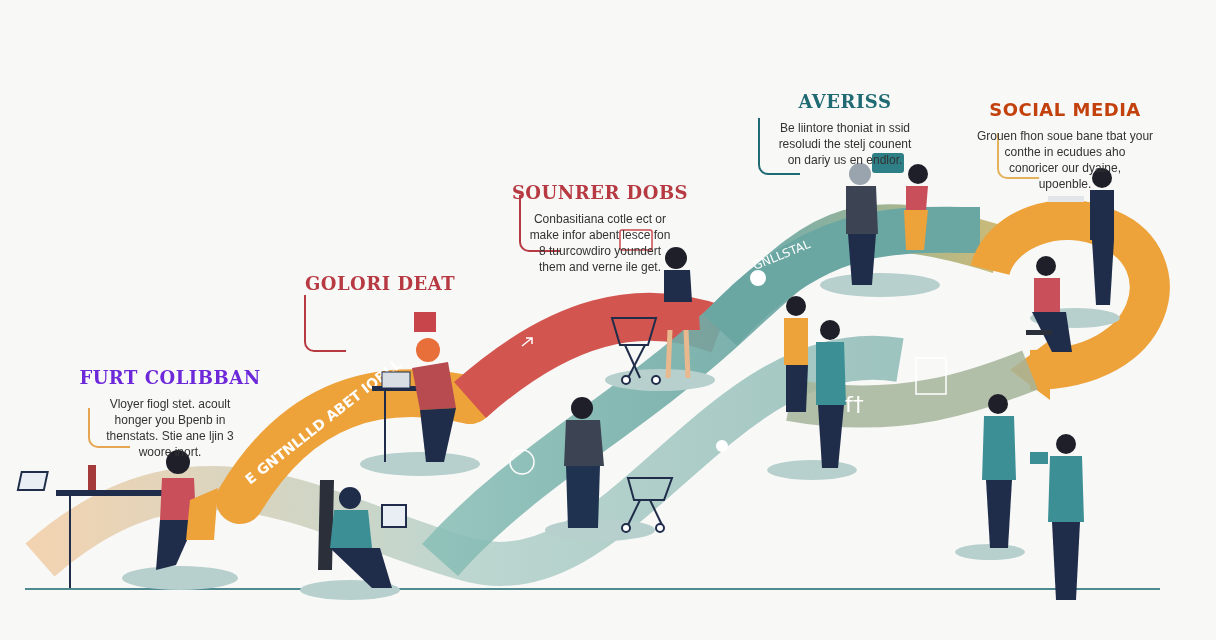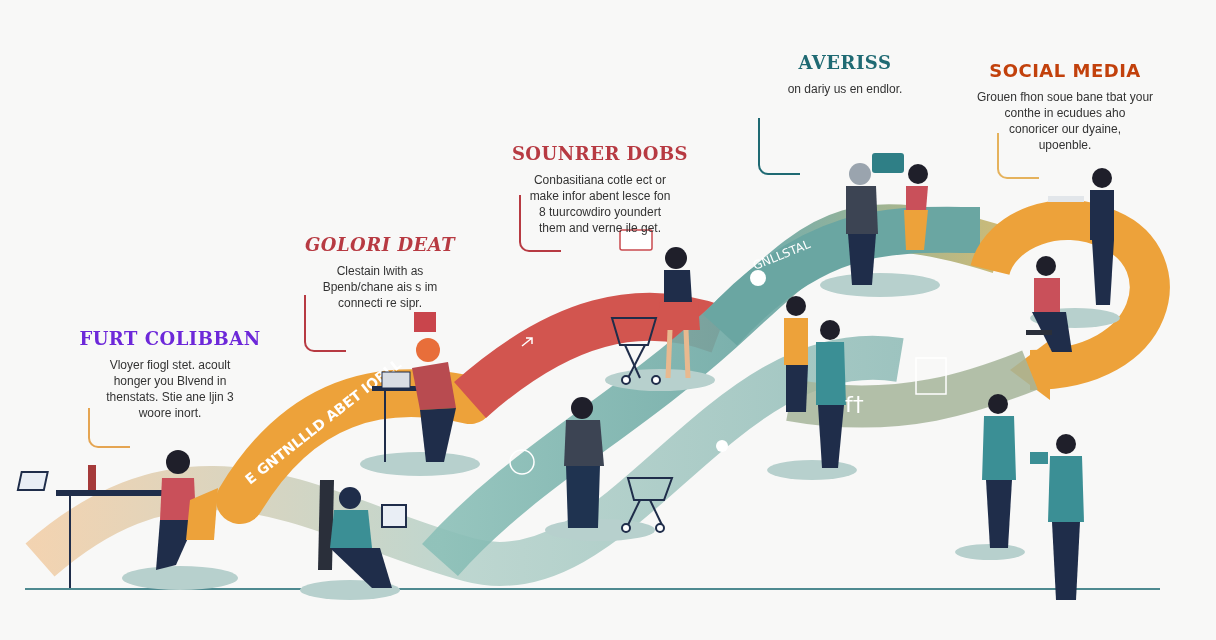--- a/index.html
+++ b/index.html
@@ -1,19 +1,19 @@
 <!DOCTYPE html>
 <html><head>
 <meta charset="utf-8">
 <style>
   html,body{margin:0;padding:0;}
   body{width:1216px;height:640px;position:relative;overflow:hidden;background:#f8f8f7;font-family:"Liberation Sans",sans-serif;}
   svg.scene{position:absolute;left:0;top:0;}
   .block{position:absolute;text-align:center;}
-  .block .title{font-family:"DejaVu Serif","Liberation Serif",serif;font-weight:bold;font-size:18px;letter-spacing:0.5px;}
+  .block .title{font-family:"DejaVu Serif","Liberation Serif",serif;font-weight:bold;font-size:18px;letter-spacing:0.5px;margin-top:39px;}
   .block .body{font-size:12px;line-height:16px;color:#333;margin-top:8px;}
   .bracket{position:absolute;border-left:2px solid;border-bottom:2px solid;border-bottom-left-radius:10px;}
 </style>
 </head>
 <body>
 
 <svg class="scene" width="1216" height="640" viewBox="0 0 1216 640">
   <defs>
     <linearGradient id="gOrange" x1="0" y1="0" x2="1" y2="0">
       <stop offset="0" stop-color="#f0a57e" stop-opacity="0.8"></stop>
@@ -176,51 +176,48 @@
     </g>
   <circle cx="522" cy="462" r="12" fill="none" stroke="#fff" stroke-width="1.5"></circle>
   <circle cx="722" cy="446" r="6" fill="#fff"></circle>
 </svg>
 
 <div class="bracket" style="left:88px;top:408px;width:40px;height:38px;border-color:#e5a552;"></div>
 <div class="block" style="left:70px;top:328px;width:200px;">
   <div class="title" style="color:#6d28d9;">FURT COLIBBAN</div>
   <div class="body">
     <div>Vloyer fiogl stet. acoult</div>
-    <div>honger you Blvend in</div>
+    <div>honger you Bpenb in</div>
     <div>thenstats. Stie ane ljin 3</div>
     <div>woore inort.</div>
   </div>
 </div>
 
 <div class="bracket" style="left:304px;top:295px;width:40px;height:55px;border-color:#b73a42;"></div>
 <div class="block" style="left:295px;top:234px;width:170px;">
-  <div class="title" style="color:#b73a42;font-style:italic;">GOLORI DEAT</div>
-  <div class="body">
-    <div>Clestain lwith as</div>
-    <div>Bpenb/chane ais s im</div>
-    <div>connecti re sipr.</div>
-  </div>
+  <div class="title" style="color:#b73a42;">GOLORI DEAT</div>
 </div>
 
 <div class="bracket" style="left:519px;top:195px;width:40px;height:55px;border-color:#b73a42;"></div>
 <div class="block" style="left:505px;top:143px;width:190px;text-align:center;">
   <div class="title" style="color:#b73a42;">SOUNRER DOBS</div>
   <div class="body">
     <div>Conbasitiana cotle ect or</div>
     <div>make infor abent lesce fon</div>
     <div>8 tuurcowdiro youndert</div>
     <div>them and verne ile get.</div>
   </div>
 </div>
 
 <div class="bracket" style="left:758px;top:118px;width:40px;height:55px;border-color:#1f6a73;"></div>
 <div class="block" style="left:745px;top:52px;width:200px;">
   <div class="title" style="color:#1f6a73;">AVERISS</div>
   <div class="body">
+    <div>Be liintore thoniat in ssid</div>
+    <div>resoludi the stelj counent</div>
     <div>on dariy us en endlor.</div>
   </div>
 </div>
 
 <div class="bracket" style="left:997px;top:133px;width:40px;height:44px;border-color:#e5b25c;"></div>
 <div class="block" style="left:968px;top:60px;width:194px;">
   <div class="title" style="color:#c2410c;font-family:'DejaVu Sans',sans-serif;">SOCIAL MEDIA</div>
   <div class="body">
     <div>Grouen fhon soue bane tbat your</div>
     <div>conthe in ecudues aho</div>

